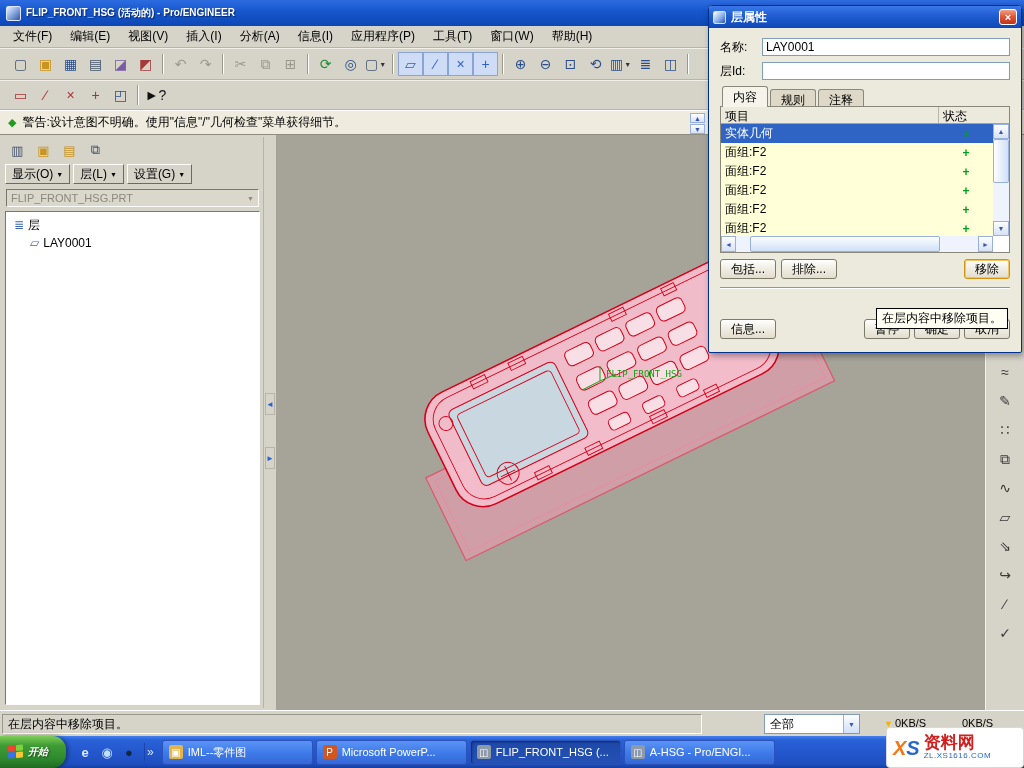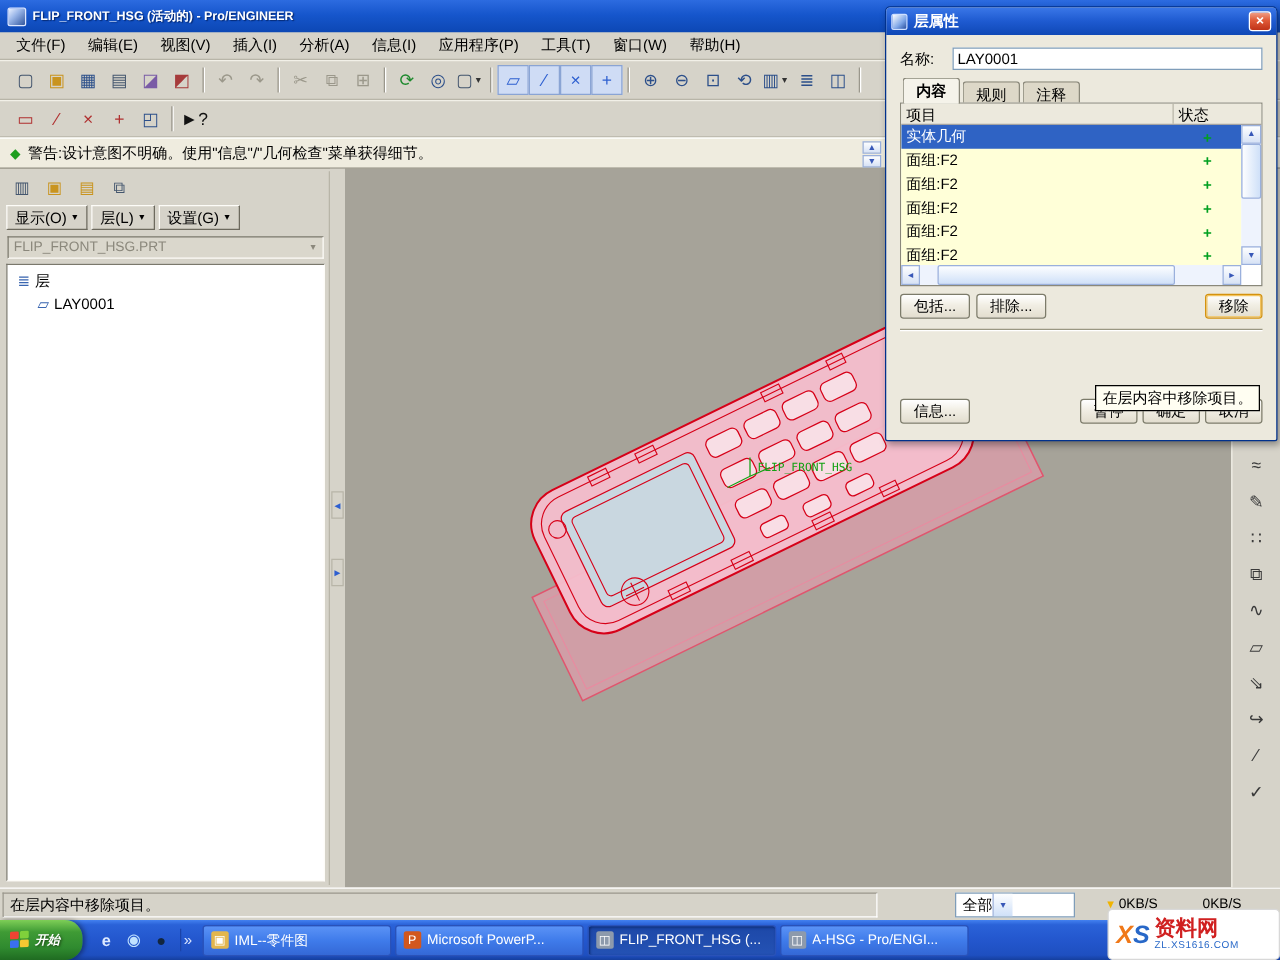--- a/index.html
+++ b/index.html
@@ -93,21 +93,21 @@
   .dlg-close{margin-left:auto;width:18px;height:16px;border:1px solid #fff;border-radius:3px;
     background:linear-gradient(180deg,#f0a088 0%,#e05a38 45%,#c03318 100%);color:#fff;font-size:11px;
     display:flex;align-items:center;justify-content:center;font-weight:bold}
   .dlg-body{position:absolute;left:1px;right:1px;top:22px;bottom:1px;padding:8px 10px;font-size:12px}
   .fld-row{display:flex;align-items:flex-end;height:20px;margin-bottom:4px}
   .fld-row label{width:42px}
   .xpinput{flex:1;height:18px;border:1px solid #7f9db9;background:#fff;font:12px "Liberation Sans","DejaVu Sans",sans-serif;padding:0 3px}
   .tabs{display:flex;align-items:flex-end;margin-top:6px;height:21px;padding-left:2px}
   .tab{padding:2px 10px 3px;background:#ddd8c8;border:1px solid #8a887a;border-bottom:none;
     border-radius:3px 3px 0 0;margin-right:2px;height:18px}
-  .tab.active{background:#f5f3ea;height:21px;position:relative;z-index:2;font-weight:bold}
+  .tab.active{background:#f5f3ea;height:21px;position:relative;z-index:2;font-weight:normal}
   .tbl-wrap{position:relative;border:1px solid #8a887a;background:#fff;height:147px;margin-top:-1px}
   .thead{display:flex;height:17px;background:#ece9dd;border-bottom:1px solid #a3a3a3;padding-right:16px}
   .th{padding:1px 4px;border-right:1px solid #b8b5a8}
   .th.item{flex:1}
   .th.status{width:54px;border-right:none}
   .lrows{position:absolute;left:0;right:16px;top:17px;bottom:16px;background:#ffffd8;overflow:hidden}
   .trow{display:flex;height:19px;align-items:center}
   .trow .tcell-item{flex:1;padding-left:4px;white-space:nowrap}
   .trow .tcell-status{width:54px;text-align:center;color:#00a020;font-weight:bold}
   .trow.selected{background:#2f63c4;color:#fff}
@@ -129,21 +129,21 @@
 
   
   #tooltip{position:absolute;left:876px;top:308px;z-index:12;background:#fffef2;border:1px solid #000;
     padding:1px 5px;font-size:12px;white-space:nowrap}
 
   
   #statusbar{position:absolute;left:0;top:710px;width:1024px;height:26px;background:#d6d3c9;border-top:1px solid #fff}
   .st-panel{position:absolute;border:1px solid;border-color:#9a978c #fff #fff #9a978c;height:20px;top:3px;
     display:flex;align-items:center;padding:0 5px}
   #st-msg{left:2px;width:700px}
-  #st-filter{left:764px;width:96px;background:#fff;border-color:#7f9db9;padding-right:0}
+  #st-filter{left:764px;width:96px;background:#fff;border-color:#7f9db9;justify-content:space-between;padding-right:0}
   .combo-dd-btn{width:16px;height:100%;background:linear-gradient(180deg,#fdfeff,#cfe0f8);
     border-left:1px solid #9ab0dc;color:#3858b8;font-size:7px;display:flex;align-items:center;justify-content:center}
   .speed{position:absolute;top:6px;font-size:11px;white-space:nowrap}
   #speed1{left:884px}
   #speed2{left:962px}
   .net-ic{color:#f0b400;font-size:9px;margin-right:2px}
 
   
   #taskbar{position:absolute;left:0;top:736px;width:1024px;height:32px;
     background:linear-gradient(180deg,#4381f0 0%,#2a62d8 12%,#2458cf 45%,#1e4fc0 88%,#153f9e 100%);
@@ -459,20 +459,24 @@
     <div class="dlg-title">
       <span class="dlg-icon"></span>
       <span>层属性</span>
       <span class="dlg-close">×</span>
     </div>
     <div class="dlg-body">
       <div class="fld-row">
         <label>名称:</label>
         <input class="xpinput" readonly="" value="LAY0001" style="">
       </div>
+      <div class="fld-row">
+        <label>层Id:</label>
+        <input class="xpinput" readonly="" value="" style="">
+      </div>
       <div class="tabs">
 
       <span class="tab active">内容</span>
           <span class="tab">规则</span>
           <span class="tab">注释</span>
         </div>
       <div class="tbl-wrap">
         <div class="thead">
           <span class="th item">项目</span>
           <span class="th status">状态</span>

